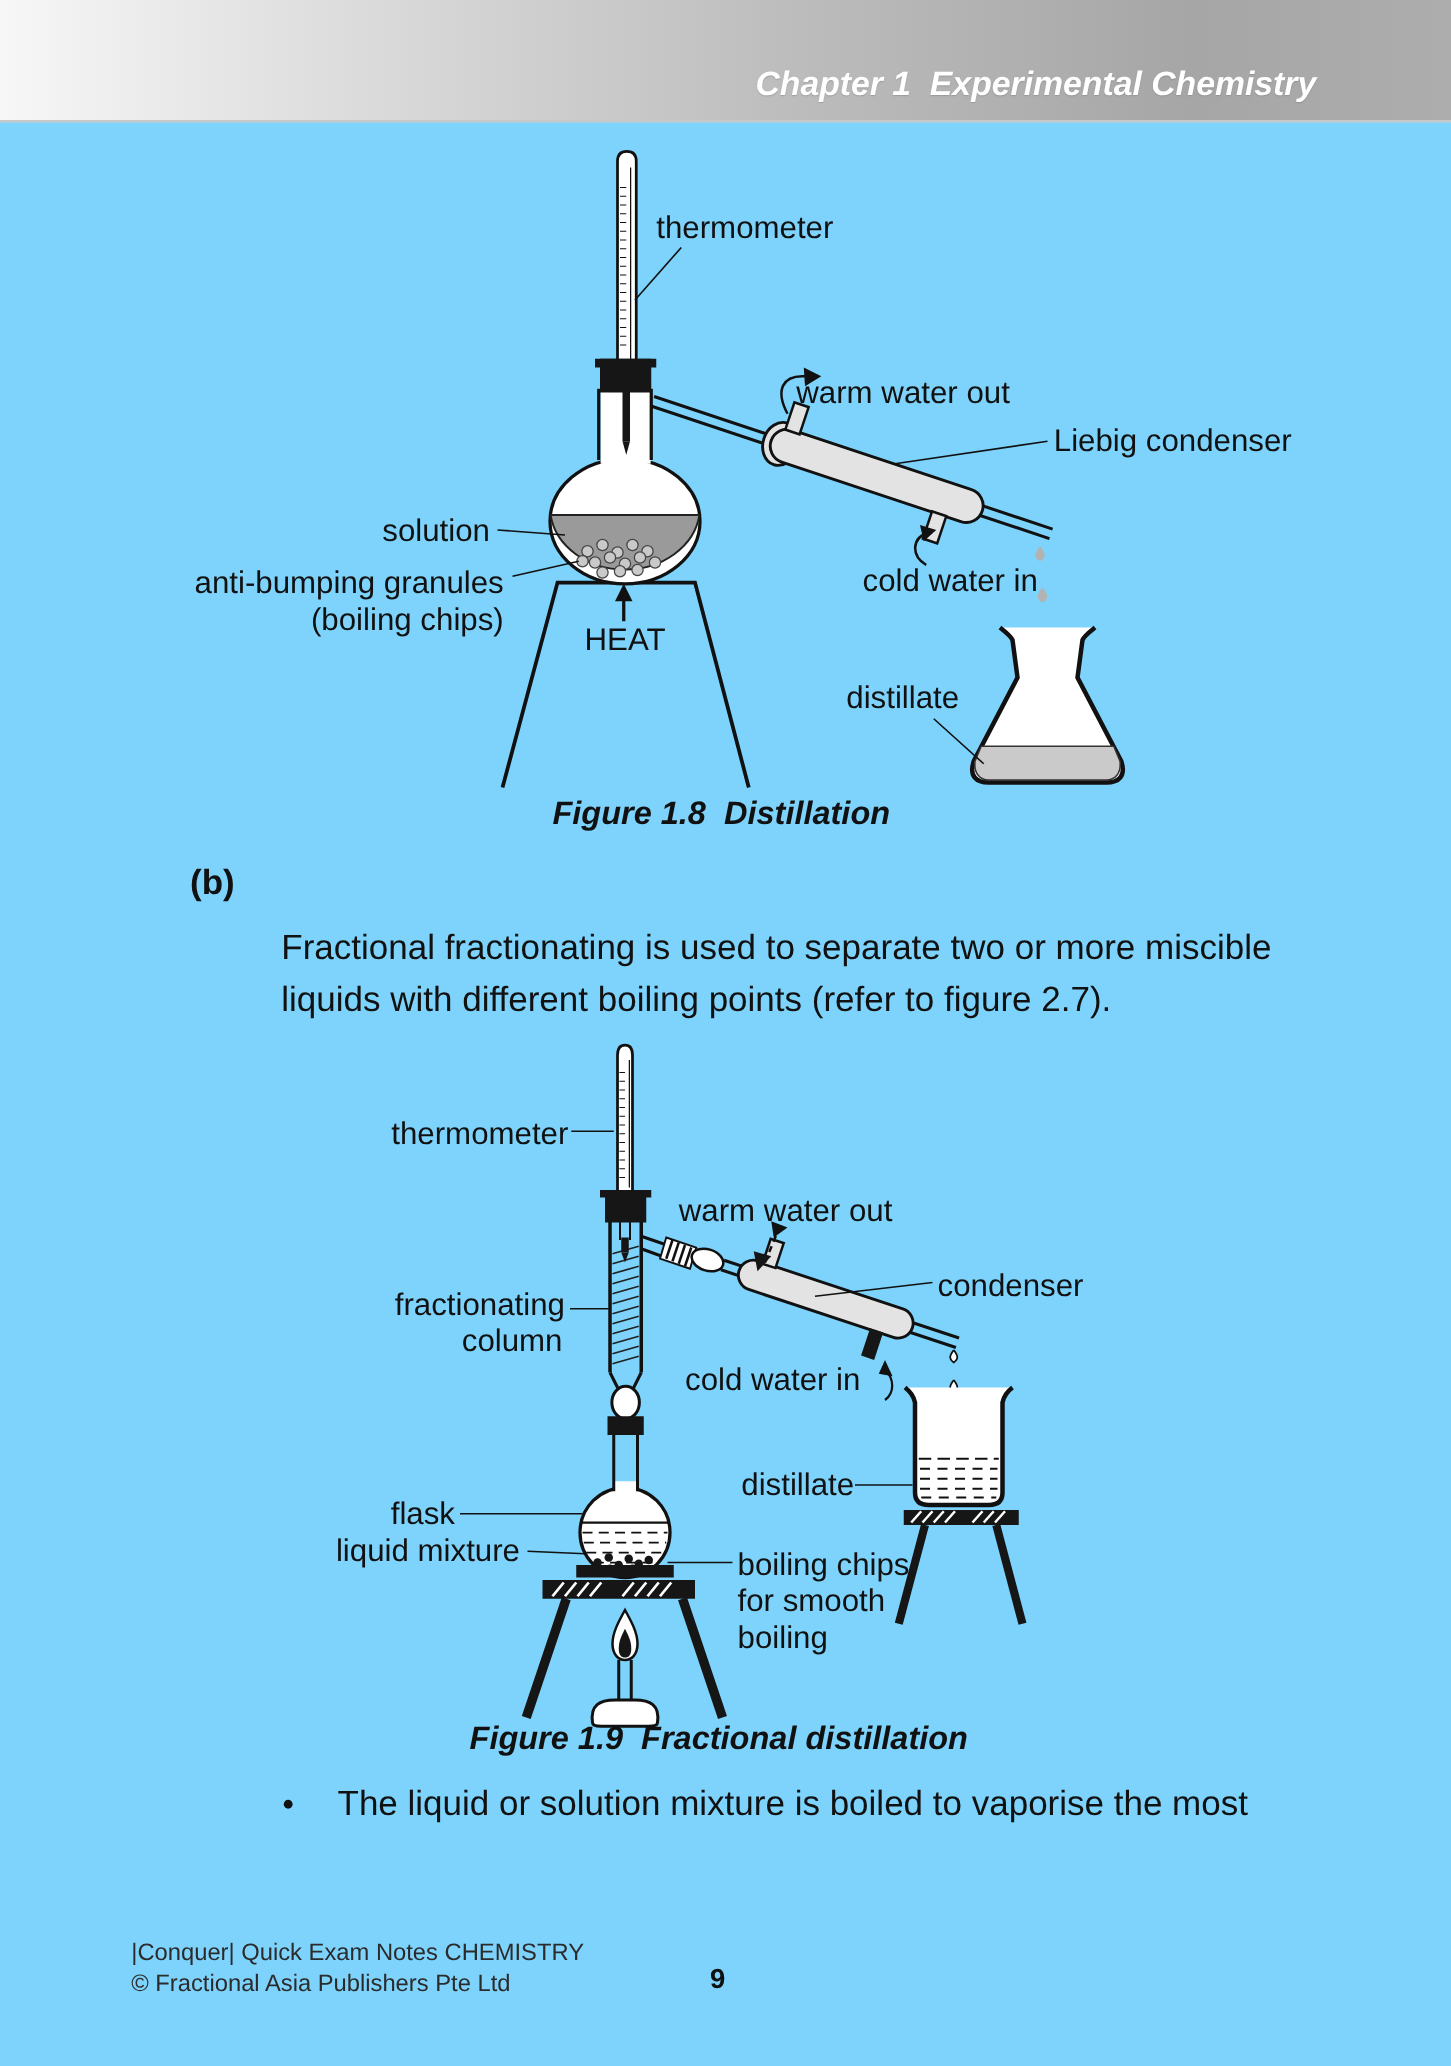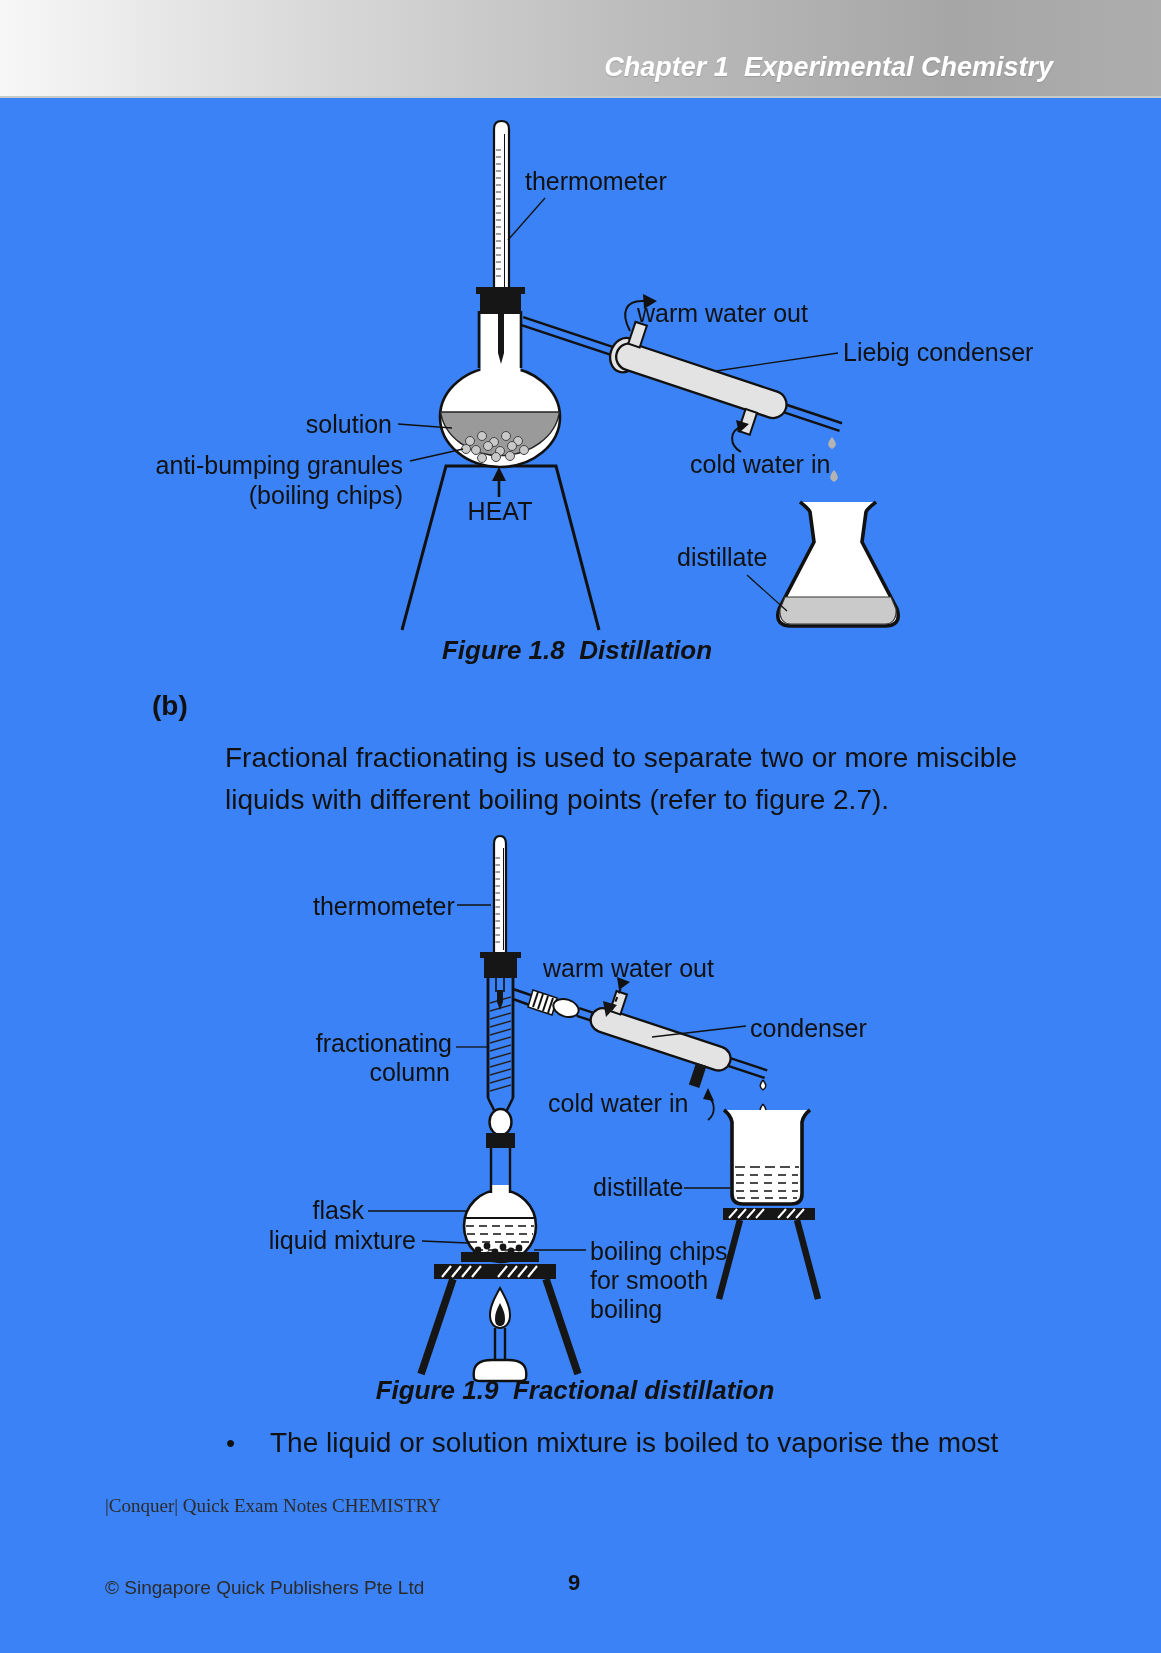--- a/index.html
+++ b/index.html
@@ -1,38 +1,38 @@
 <!DOCTYPE html>
 <html><head>
 <meta charset="utf-8">
 <style>
   html,body{margin:0;padding:0;background:#fff;}
   .page{
-    position:relative;width:1161px;height:1653px;background:#3b82f6;overflow:hidden;
+    position:relative;width:1161px;height:1653px;background:#7dd3fc;overflow:hidden;
     font-family:"Liberation Sans", sans-serif;color:#111;
   }
   .banner{
     position:absolute;left:0;top:0;width:1161px;height:96px;
     background:linear-gradient(90deg,#f7f7f7 0%,#dedede 22%,#bcbcbc 55%,#a6a6a6 82%,#adadad 100%);
     border-bottom:2px solid #c9c9c9;
   }
   .banner-text{
     position:absolute;top:52px;right:108px;
     font-size:27px;font-weight:bold;font-style:italic;color:#ffffff;
     text-shadow:0 1px 1px rgba(120,120,120,.45);white-space:nowrap;
   }
   .abs{position:absolute;white-space:nowrap;}
   .h-marker{left:152px;top:690px;font-size:28px;font-weight:bold;}
   .h-title{left:225px;top:690px;font-size:28px;font-weight:bold;}
   .body1{left:225px;top:742px;font-size:28px;}
   .body2{left:225px;top:784px;font-size:28px;}
   .bullet-dot{left:226px;top:1428px;font-size:26px;}
   .bullet1{left:270px;top:1427px;font-size:28px;}
   .bullet2{left:270px;top:1462px;font-size:28px;}
-  .footer1{left:105px;top:1495px;font-size:19px;color:#2b2b2b;font-family:Liberation Serif, serif;}
+  .footer1{left:105px;top:1552px;font-size:19px;color:#2b2b2b;}
   .footer2{left:105px;top:1577px;font-size:19px;color:#2b2b2b;}
   .pagenum{left:568px;top:1570px;font-size:22px;font-weight:bold;}
   svg{position:absolute;left:0;overflow:visible;}
   svg text{font-family:"Liberation Sans", sans-serif;fill:#111;}
   .lbl{font-size:25px;}
   .cap{font-size:26px;font-weight:bold;font-style:italic;}
   .ln{stroke:#111;stroke-width:1.3;fill:none;}
 </style>
 </head>
 <body>
@@ -345,16 +345,16 @@
     <text class="lbl" x="590" y="1260">boiling chips</text>
     <text class="lbl" x="590" y="1289">for smooth</text>
     <text class="lbl" x="590" y="1318">boiling</text>
     <text class="cap" x="575" y="1399" text-anchor="middle">Figure 1.9&nbsp; Fractional distillation</text>
   </svg>
 
   <div class="abs bullet-dot">•</div>
   <div class="abs bullet1">The liquid or solution mixture is boiled to vaporise the most</div>
 
   <div class="abs footer1">|Conquer| Quick Exam Notes CHEMISTRY</div>
-  <div class="abs footer2">© Singapore Quick Publishers Pte Ltd</div>
+  <div class="abs footer2">© Fractional Asia Publishers Pte Ltd</div>
   <div class="abs pagenum">9</div>
 
 </div>
 
 </body></html>

